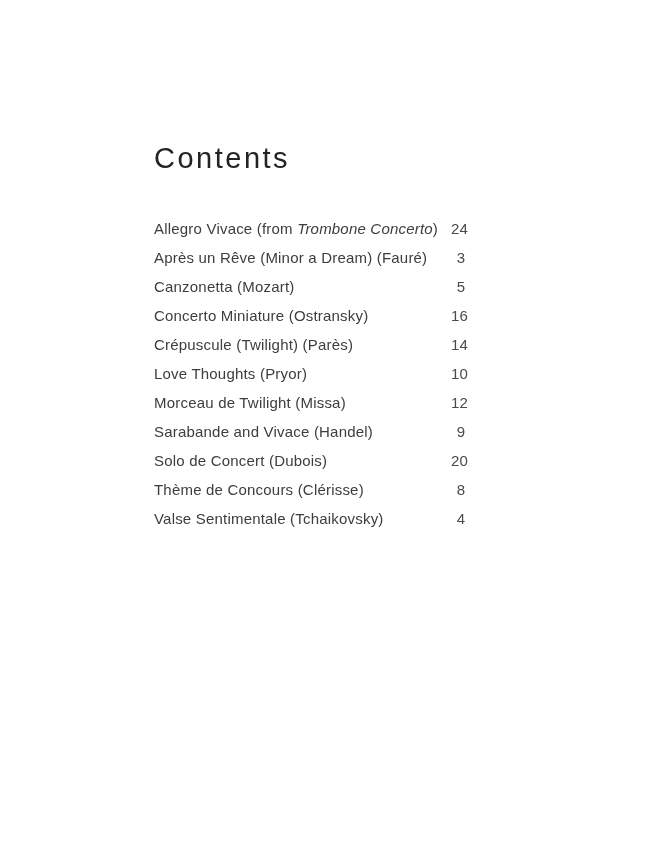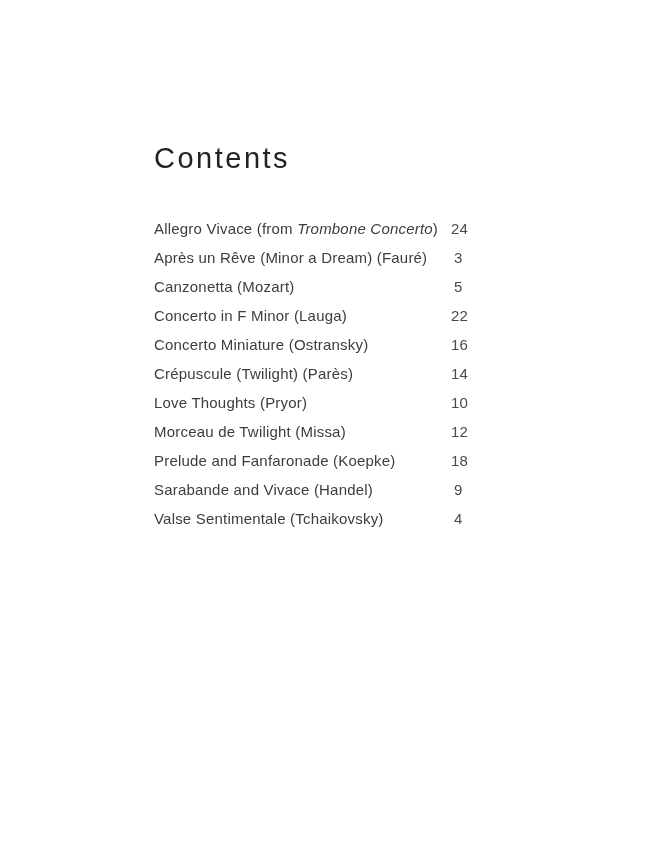--- a/index.html
+++ b/index.html
@@ -44,21 +44,21 @@
     flex: 1 1 auto;
   }
   .toc-title .sub-line {
     display: block;
     white-space: nowrap;
   }
   .toc-title i { font-style: italic; }
   .toc-page {
     flex: 0 0 auto;
     min-width: 26px;
-    text-align: left;
+    text-align: center;
     color: #4a4a4a;
     padding-left: 12px;
   }
 </style>
 </head>
 <body>
 
 <div class="page">
 
   <h1 class="contents-title">Contents</h1>
@@ -75,24 +75,20 @@
     <div class="toc-row">
       <div class="toc-title">Après un Rêve (Minor a Dream) (Fauré)</div>
       <div class="toc-page">3</div>
     </div>
 
     <div class="toc-row">
       <div class="toc-title">Canzonetta (Mozart)</div>
       <div class="toc-page">5</div>
     </div>
 
-    <div class="toc-row">
-      <div class="toc-title">Concerto in F Minor (Lauga)</div>
-      <div class="toc-page">22</div>
-    </div>
 
     <div class="toc-row">
       <div class="toc-title">Concerto Miniature (Ostransky)</div>
       <div class="toc-page">16</div>
     </div>
 
     <div class="toc-row">
       <div class="toc-title">Crépuscule (Twilight) (Parès)</div>
       <div class="toc-page">14</div>
     </div>
@@ -100,31 +96,35 @@
     <div class="toc-row">
       <div class="toc-title">Love Thoughts (Pryor)</div>
       <div class="toc-page">10</div>
     </div>
 
     <div class="toc-row">
       <div class="toc-title">Morceau de Twilight (Missa)</div>
       <div class="toc-page">12</div>
     </div>
 
-    <div class="toc-row">
-      <div class="toc-title">Prelude and Fanfaronade (Koepke)</div>
-      <div class="toc-page">18</div>
-    </div>
 
     <div class="toc-row">
       <div class="toc-title">Sarabande and Vivace (Handel)</div>
       <div class="toc-page">9</div>
     </div>
 
+    <div class="toc-row">
+      <div class="toc-title">Solo de Concert (Dubois)</div>
+      <div class="toc-page">20</div>
+    </div>
 
+    <div class="toc-row">
+      <div class="toc-title">Thème de Concours (Clérisse)</div>
+      <div class="toc-page">8</div>
+    </div>
 
 
     <div class="toc-row">
       <div class="toc-title">Valse Sentimentale (Tchaikovsky)</div>
       <div class="toc-page">4</div>
     </div>
 
   </div>
 </div>
 

